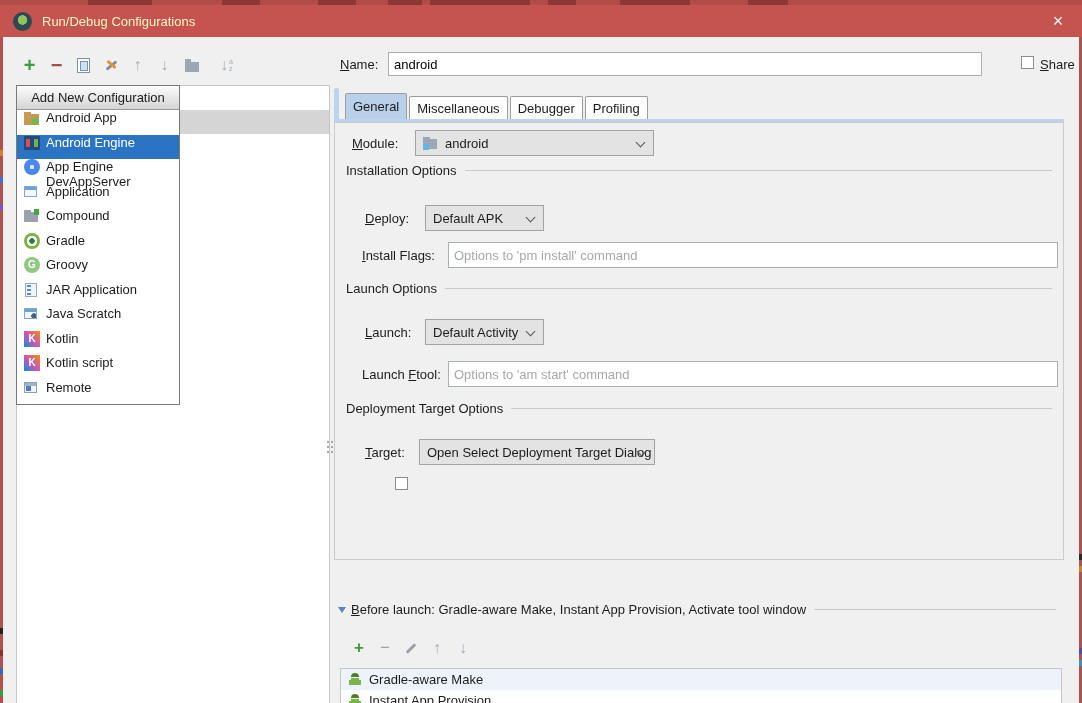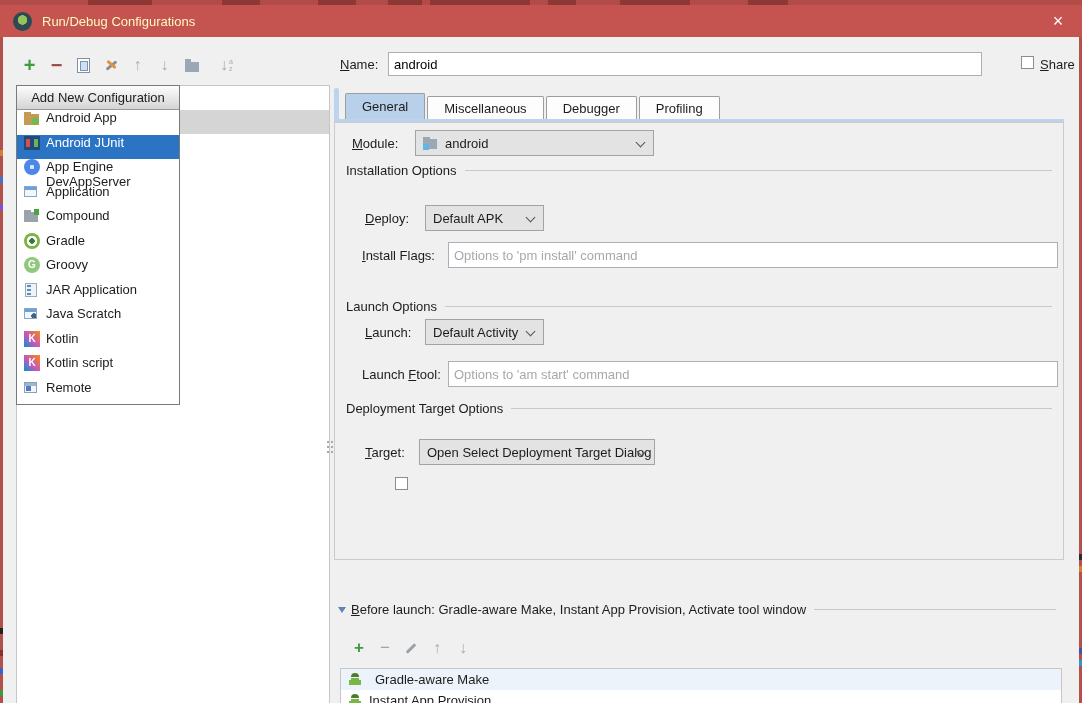--- a/index.html
+++ b/index.html
@@ -82,21 +82,21 @@
   
   .lbl{font-size:13px;white-space:nowrap;}
   .u1{display:inline-block;}
   .u1::first-letter{text-decoration:underline;}
   .mn{text-decoration:underline;}
   .txt{border:1px solid #a9b0b8;background:#fff;font:13px "Liberation Sans",sans-serif;padding:0 5px;box-sizing:border-box;}
   .txt::placeholder{color:#a8a8a8;}
   .cb{width:13px;height:13px;background:#fff;border:1px solid #8c8c8c;box-sizing:border-box;}
   .tabs{left:345px;top:94px;display:flex;align-items:flex-end;height:25px;}
   .tab{border:1px solid #9d9d9d;border-bottom:none;border-radius:2px 2px 0 0;background:#fdfdfd;
-       height:22px;display:flex;align-items:center;padding:0 16px;font-size:13px;margin-right:2px;cursor:default;}
+       height:22px;display:flex;align-items:center;padding:0 7px;font-size:13px;margin-right:2px;cursor:default;}
   .tab.sel{background:#b9d0eb;height:25px;}
   .tabstrip{left:334px;top:119px;width:730px;height:3px;background:#bdd3ee;}
   .content{left:334px;top:122px;width:730px;height:438px;border:1px solid #cbcbcb;box-sizing:border-box;background:#f0f0f0;}
   .dd{position:absolute;background:#e3e3e3;border:1px solid #a3a3a3;box-sizing:border-box;height:26px;
       display:flex;align-items:center;padding-left:7px;font-size:13px;cursor:default;}
   .dd .chev{position:absolute;right:9px;top:8px;width:6px;height:6px;border-right:1.5px solid #555;border-bottom:1.5px solid #555;transform:rotate(45deg);}
   .i-module{width:16px;height:16px;margin-right:6px;background-repeat:no-repeat;background-image:
             linear-gradient(#64b5e4,#64b5e4),linear-gradient(#9aa7b5,#9aa7b5),linear-gradient(#9aa7b5,#9aa7b5);
             background-position:0 9px,0 2px,0 4px;background-size:6px 6px,7px 3px,14px 10px;}
   .sec{position:absolute;display:flex;align-items:center;width:706px;left:346px;}
@@ -105,21 +105,21 @@
   
   .bl-head{left:334px;top:602px;width:722px;display:flex;align-items:center;}
   .tri-down{width:0;height:0;border:4px solid rgba(0,0,0,0);border-top:6px solid #5f84b8;margin:5px 5px 0 4px;}
   .bl-head .hline{flex:1;height:1px;background:#c9c9c9;margin-left:8px;}
   .bl-toolbar{left:346px;top:638px;display:flex;align-items:center;height:20px;}
   .bl-slot{width:26px;display:flex;justify-content:center;align-items:center;}
   .i-pencil{position:relative;width:16px;height:16px;}
   .i-pencil::before{content:"";position:absolute;left:2px;top:7px;width:12px;height:3px;background:#9aa0a8;border-radius:1px;transform:rotate(-45deg);}
   .bl-list{left:340px;top:668px;width:722px;height:60px;border:1px solid #c6c6c6;background:#fff;box-sizing:border-box;overflow:hidden;}
   .bl-row{height:21px;display:flex;align-items:center;padding-left:6px;font-size:13px;}
-  .bl-row.first{background:#ecf3fb;gap:6px;}
+  .bl-row.first{background:#ecf3fb;}
   .i-bot{position:relative;width:15px;height:15px;margin-right:7px;flex:0 0 auto;}
   .i-bot::before{content:"";position:absolute;left:4px;top:1px;width:8px;height:4px;background:#4e7e2c;border-radius:4px 4px 0 0;}
   .i-bot::after{content:"";position:absolute;left:4px;top:6px;width:8px;height:7px;background:#78b747;
                box-shadow:-3px 1px 0 -1px #78b747,3px 1px 0 -1px #78b747;}
 </style>
 </head>
 <body>
 
 <div id="root">
 
@@ -184,21 +184,21 @@
   <div class="abs grip"></div>
 
   <div class="abs popup">
     <div class="popup-header">Add New Configuration</div>
     <div class="popup-item">
       <span class="pic i-andapp"></span>
       <span>Android App</span>
       </div>
     <div class="popup-item sel">
       <span class="pic i-junit"></span>
-      <span>Android JUnit</span>
+      <span>Android Engine</span>
       </div>
     <div class="popup-item">
       <span class="pic i-gae"></span>
       <span>App Engine DevAppServer</span>
       </div>
     <div class="popup-item">
       <span class="pic">
           <span class="i-appwin" style="display:block"></span>
         </span>
       <span>Application</span>
@@ -270,21 +270,21 @@
     <span class="hline"></span>
   </div>
   <span class="abs lbl u1" style="left:365px;top:211px">Deploy:</span>
   <div class="dd" style="left:425px;top:205px;width:119px">
     <span>Default APK</span>
     <span class="chev"></span>
   </div>
   <span class="abs lbl u1" style="left:362px;top:248px">Install Flags:</span>
   <input class="abs txt" style="left: 448px; top: 242px; width: 610px; height: 26px;" placeholder="Options to 'pm install' command">
 
-  <div class="sec" style="top:299px">
+  <div class="sec" style="top:281px">
     <span class="lbl">Launch Options</span>
     <span class="hline"></span>
   </div>
   <span class="abs lbl u1" style="left:365px;top:325px">Launch:</span>
   <div class="dd" style="left:425px;top:319px;width:119px">
     <span>Default Activity</span>
     <span class="chev"></span>
   </div>
   <span class="abs lbl" style="left:362px;top:367px"><span>Launch </span><span class="mn">F</span><span>tool:</span></span>
   <input class="abs txt" style="left: 448px; top: 361px; width: 610px; height: 26px;" placeholder="Options to 'am start' command">

